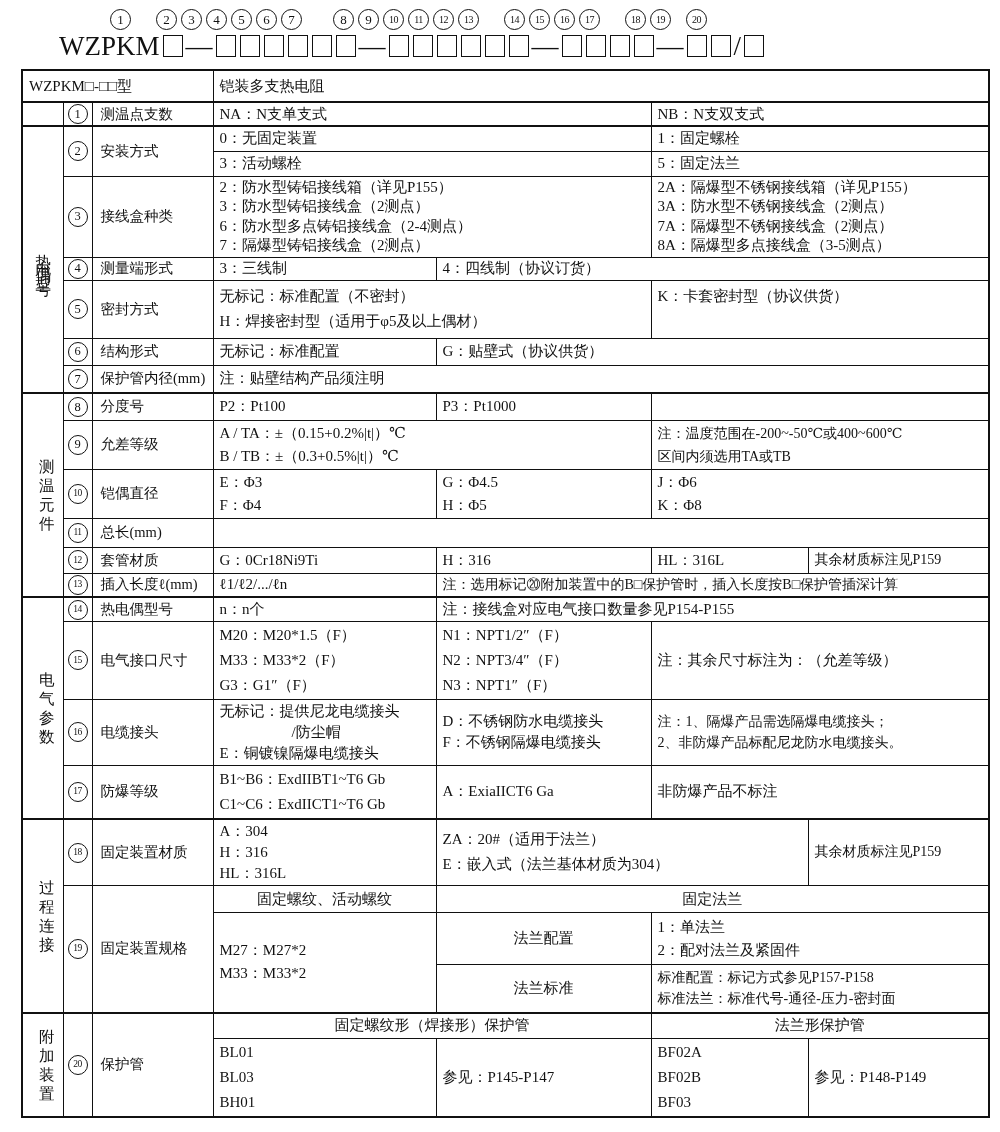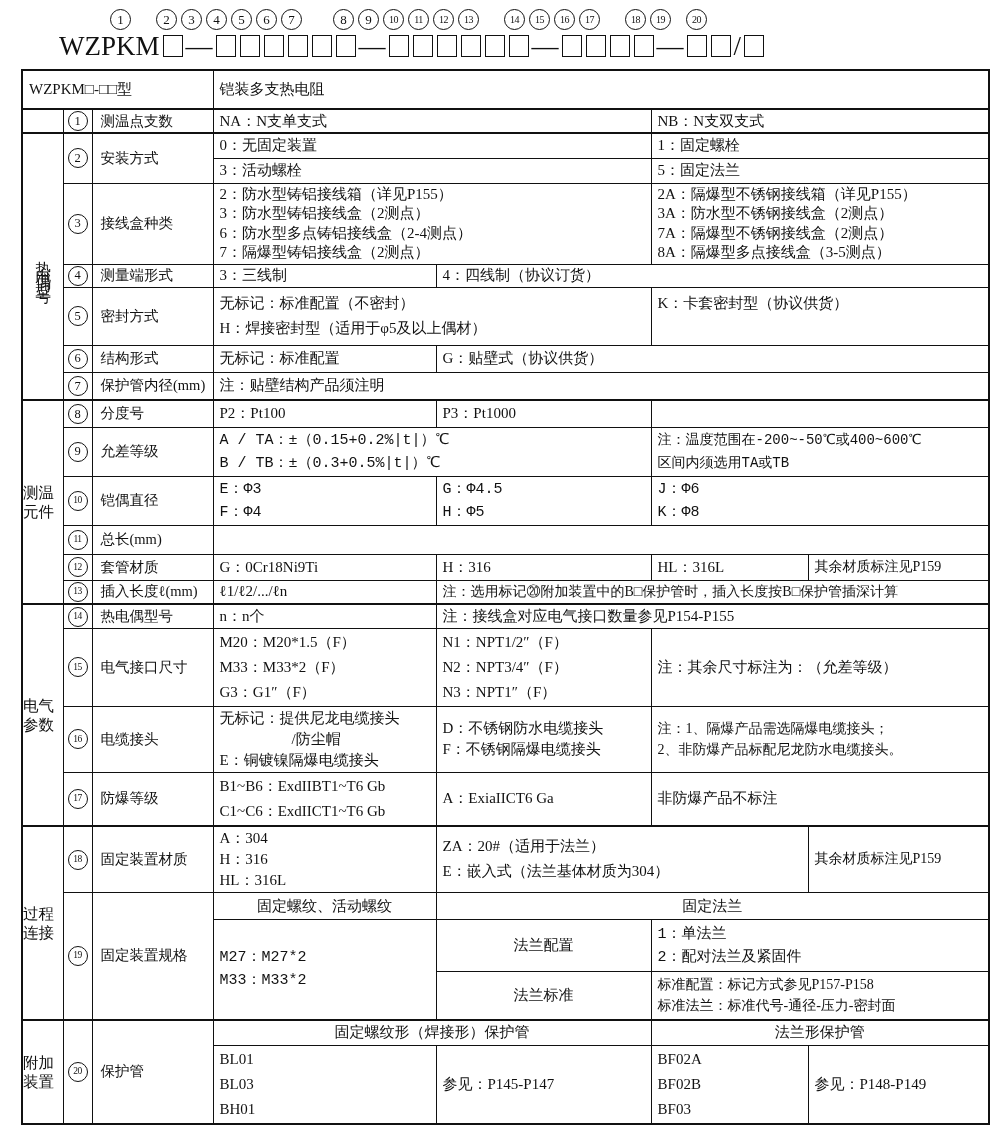--- a/index.html
+++ b/index.html
@@ -19,30 +19,30 @@
   .bx { display:inline-block; width:20px; height:22px; border:1.6px solid #111; margin:0 2px; background:#fff; }
   .seg { margin:0 1px; }
 
   
   table.spec { position:absolute; top:69px; left:21px; width:967px;
                border-collapse:collapse; table-layout:fixed; border:2px solid #111; }
   td { border:1px solid #111; font-size:15px; padding:1px 3px 1px 6px;
        vertical-align:middle; overflow:hidden; }
   td.num { text-align:center; padding:0; }
   td.lbl { font-size:14.5px; white-space:nowrap; padding-left:8px; }
-  td.grp { text-align:left; padding:0; font-size:15.5px; }
+  td.grp { text-align:right; padding:8px; font-size:15.5px; }
   td.center { text-align:center; padding:1px 2px; }
   td.topv { vertical-align:top; padding-top:6px; }
   td.fs14 { font-size:14px; white-space:nowrap; }
   .vert { writing-mode:vertical-rl; text-orientation:upright; letter-spacing:7px; margin:0 auto; }
   .gl { line-height:19px; }
   tr.gb td { border-top:2px solid #111; }
   tr.tt td { border-bottom:2px solid #111; }
   .l19 div { line-height:19.5px; } .l21 div { line-height:21px; }
-  .l23 div { line-height:23px;font-family:Liberation Mono, monospace; }  .l25 div { line-height:25px; }
+  .l23 div { line-height:23px; }  .l25 div { line-height:25px; }
   .ind { padding-left:72px; }
   .ccirc { display:inline-flex; align-items:center; justify-content:center;
            width:20px; height:20px; border:1px solid #111; border-radius:50%;
            font-size:12.5px; line-height:1; }
   .ccirc.small { font-size:9.5px; letter-spacing:-0.5px; }
 </style>
 </head>
 <body>
 
 <div class="page">
@@ -116,21 +116,21 @@
       <col style="width:41px">
         <col style="width:29px">
         <col style="width:121px">
       <col style="width:223px">
         <col style="width:215px">
         <col style="width:157px">
         <col style="width:181px">
     </colgroup>
 
     <tbody>
-        <tr class="tt" style="height:39px">
+        <tr class="tt" style="height:32px">
       <td colspan="3">WZPKM□-□□型</td>
       <td colspan="4">铠装多支热电阻</td>
     </tr>
 
     <tr style="height:24px">
       <td></td>
       <td class="num"><span class="ccirc">1</span></td>
       <td class="lbl">测温点支数</td>
       <td colspan="2">NA：N支单支式</td>
       <td colspan="2">NB：N支双支式</td>

